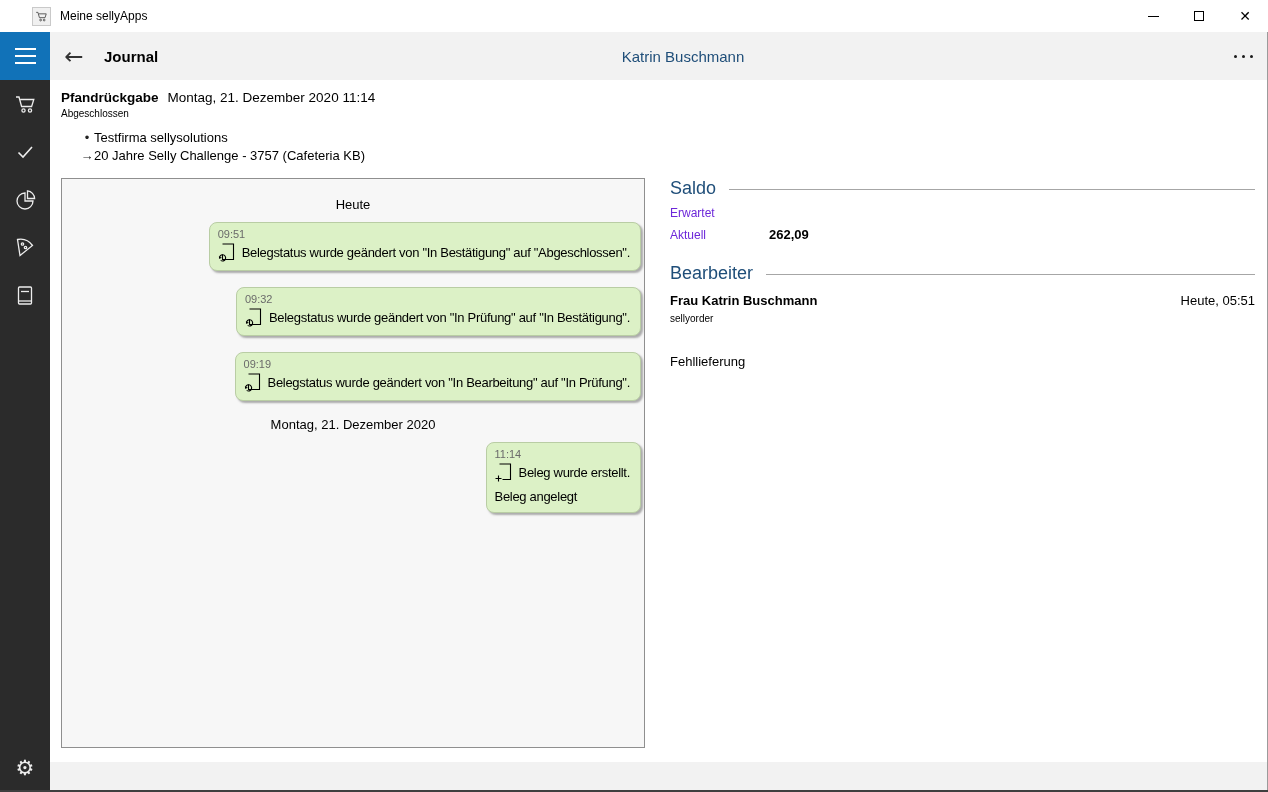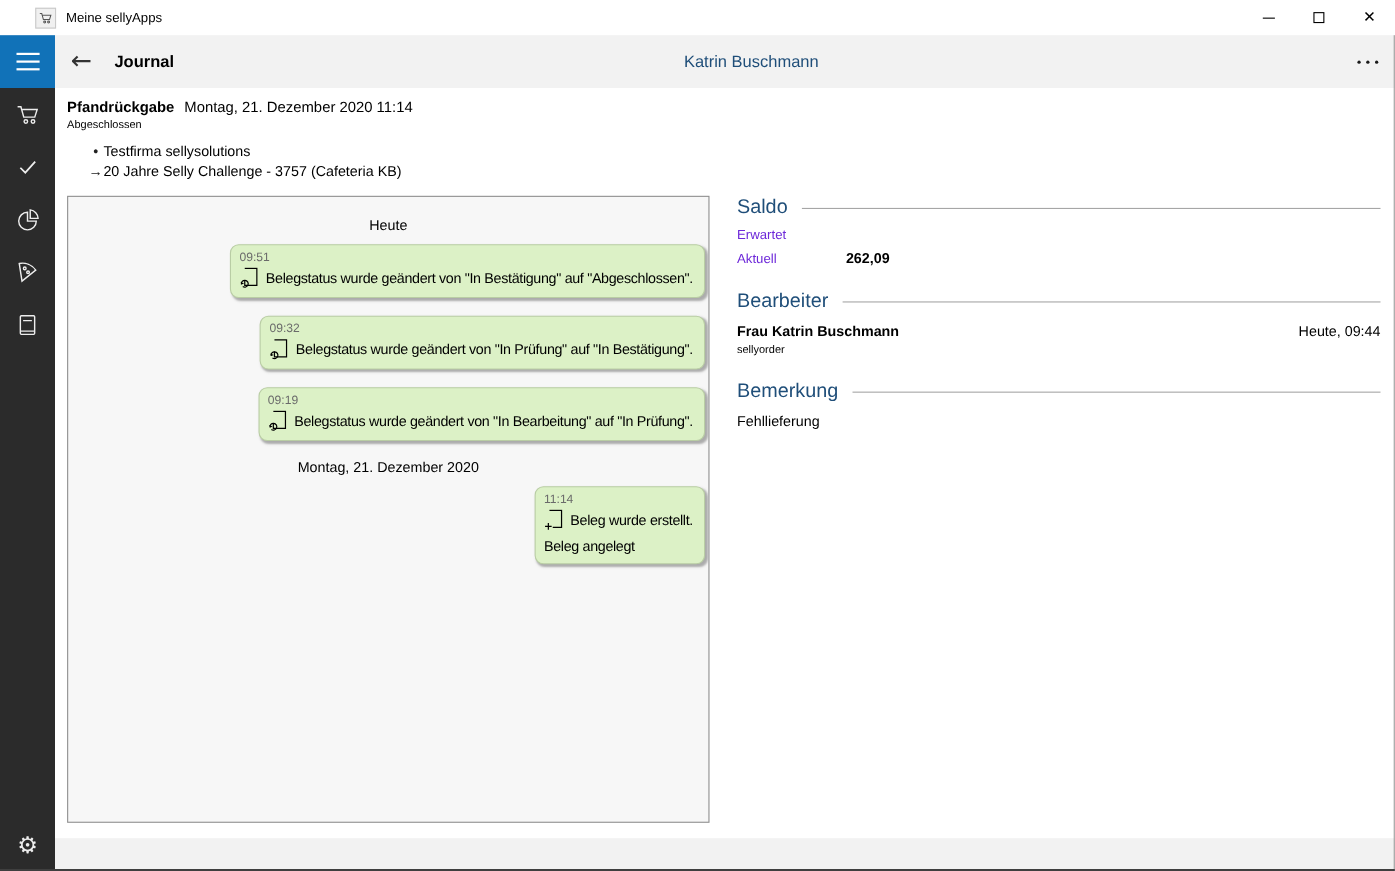--- a/index.html
+++ b/index.html
@@ -257,30 +257,26 @@
     </div>
   </div>
 
   <div class="section sec-bearbeiter">
     <div class="sec-head">
       <span class="sec-title">Bearbeiter</span>
       <span class="sec-rule"></span>
     </div>
     <div class="person-row">
       <span class="person-name">Frau Katrin Buschmann</span>
-      <span class="person-time">Heute, 09:44</span>
+      <span class="person-time">Heute, 05:51</span>
     </div>
     <div class="person-app">sellyorder</div>
   </div>
 
   <div class="section sec-bemerkung">
-    <div class="sec-head">
-      <span class="sec-title">Bemerkung</span>
-      <span class="sec-rule"></span>
-    </div>
     <div class="remark-text">Fehllieferung</div>
   </div>
 
 </div>
 
 <div class="footer"></div>
 <div class="window-right"></div>
 <div class="window-bottom"></div>
 
 </body></html>

